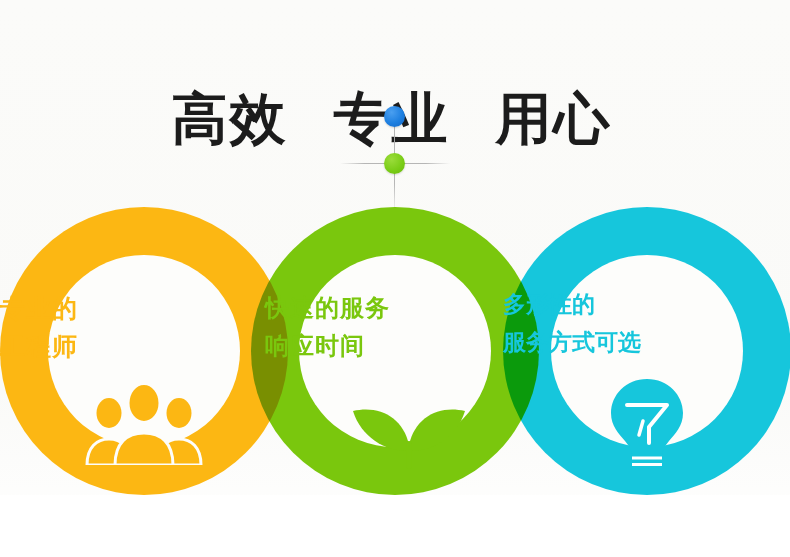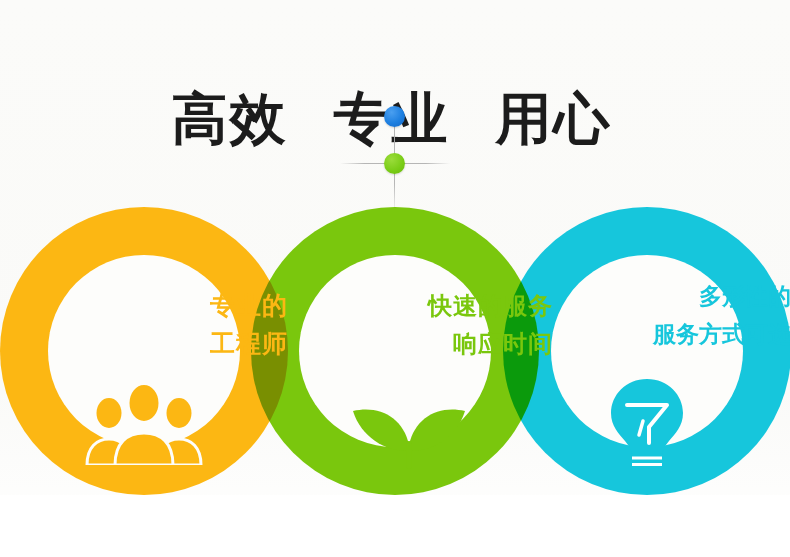--- a/index.html
+++ b/index.html
@@ -126,32 +126,32 @@
   }
   #card-1 { left: 0px; }
   #card-2 { left: 265px; }
   #card-3 { left: 503px; }
 
   .card-text {
     position: absolute;
     left: 0;
     top: 82px;
     width: 288px;
-    text-align: right;
+    text-align: left;
     font-weight: bold;
     font-size: 25px;
     line-height: 38px;
     letter-spacing: 1px;
     white-space: pre-line;
-    font-family: Liberation Mono, monospace;
+    font-family: Liberation Sans, sans-serif;
   }
   #text-1 { color: #fcb713; }
   #text-2 { color: #7ac70d; font-size: 24px; }
   #text-3 { color: #16c6dc; font-size: 23px; letter-spacing: 0px; }
-  #card-3 .card-text { top: 72px; }
+  #card-3 .card-text { top: 78px; }
 
   .card-icon {
     position: absolute;
     left: 0;
     top: 176px;
     width: 288px;
     height: 100px;
     display: flex;
     align-items: flex-start;
     justify-content: center;

